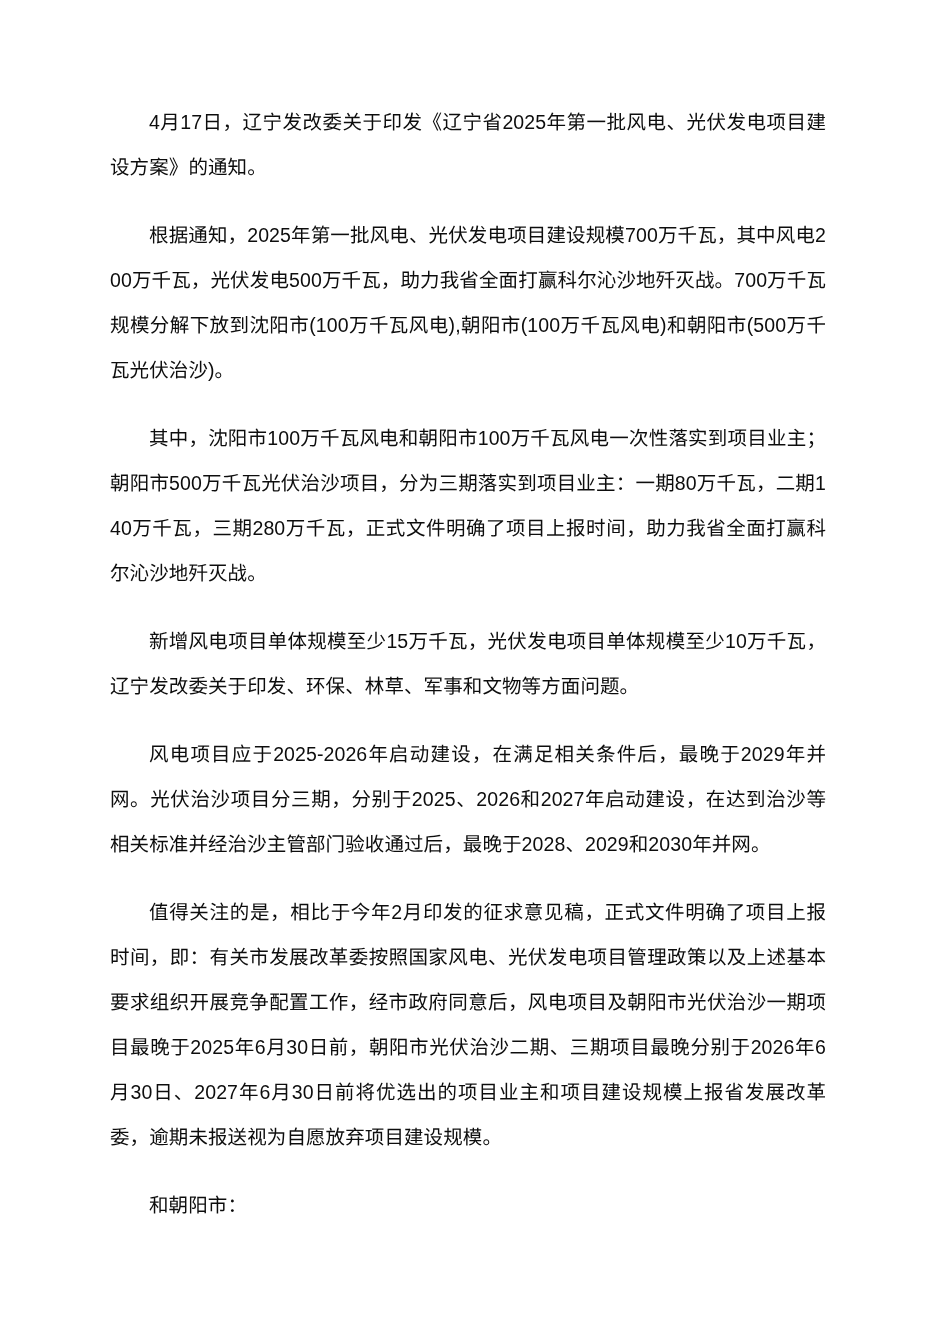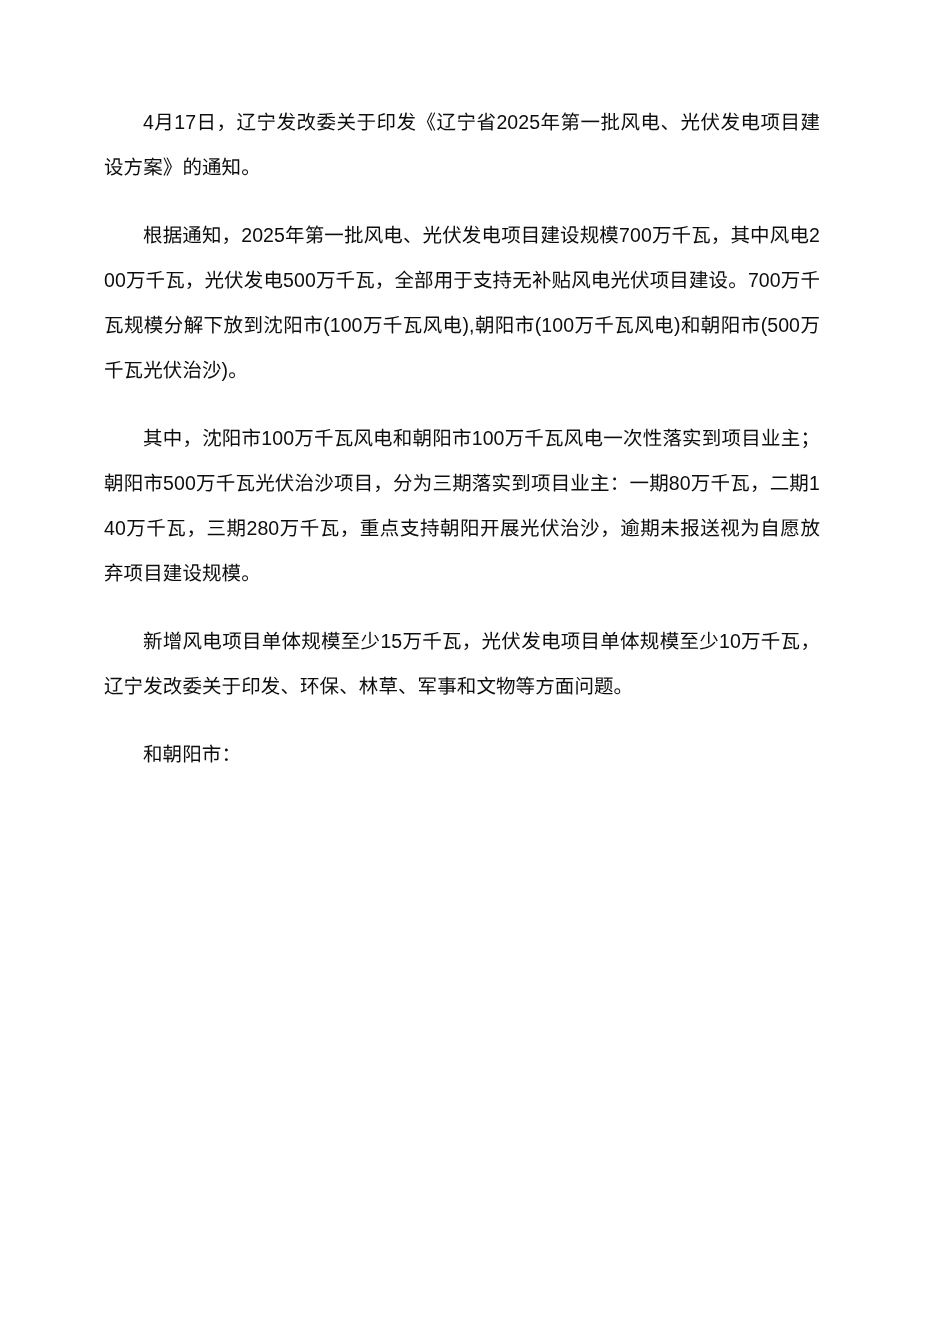--- a/index.html
+++ b/index.html
@@ -16,21 +16,21 @@
     position: relative;
     width: 944px;
     height: 1334px;
     margin: 0 auto;
     background: #ffffff;
     overflow: hidden;
     box-sizing: border-box;
   }
   .doc-body {
     position: absolute;
-    left: 104px;
+    left: 110px;
     top: 100px;
     width: 716px;
   }
   .para {
     font-size: 19.5px;
     line-height: 45px;
     text-align: justify;
     text-justify: inter-ideograph;
     letter-spacing: 0.1px;
     margin: 0 0 23px 0;
@@ -46,24 +46,26 @@
   }
 </style>
 </head>
 <body>
 
 <div class="page">
   <article class="doc-body">
 
     <p class="para">4月17日，辽宁发改委关于印发《辽宁省2025年第一批风电、光伏发电项目建设方案》的通知。</p>
 
-    <p class="para">根据通知，2025年第一批风电、光伏发电项目建设规模700万千瓦，其中风电200万千瓦，光伏发电500万千瓦，全部用于支持无补贴风电光伏项目建设。700万千瓦规模分解下放到沈阳市(100万千瓦风电),朝阳市(100万千瓦风电)和朝阳市(500万千瓦光伏治沙)。</p>
+    <p class="para">根据通知，2025年第一批风电、光伏发电项目建设规模700万千瓦，其中风电200万千瓦，光伏发电500万千瓦，助力我省全面打赢科尔沁沙地歼灭战。700万千瓦规模分解下放到沈阳市(100万千瓦风电),朝阳市(100万千瓦风电)和朝阳市(500万千瓦光伏治沙)。</p>
 
-    <p class="para">其中，沈阳市100万千瓦风电和朝阳市100万千瓦风电一次性落实到项目业主；朝阳市500万千瓦光伏治沙项目，分为三期落实到项目业主：一期80万千瓦，二期140万千瓦，三期280万千瓦，重点支持朝阳开展光伏治沙，逾期未报送视为自愿放弃项目建设规模。</p>
+    <p class="para">其中，沈阳市100万千瓦风电和朝阳市100万千瓦风电一次性落实到项目业主；朝阳市500万千瓦光伏治沙项目，分为三期落实到项目业主：一期80万千瓦，二期140万千瓦，三期280万千瓦，正式文件明确了项目上报时间，助力我省全面打赢科尔沁沙地歼灭战。</p>
 
     <p class="para">新增风电项目单体规模至少15万千瓦，光伏发电项目单体规模至少10万千瓦，辽宁发改委关于印发、环保、林草、军事和文物等方面问题。</p>
 
+    <p class="para">风电项目应于2025-2026年启动建设，在满足相关条件后，最晚于2029年并网。光伏治沙项目分三期，分别于2025、2026和2027年启动建设，在达到治沙等相关标准并经治沙主管部门验收通过后，最晚于2028、2029和2030年并网。</p>
 
+    <p class="para">值得关注的是，相比于今年2月印发的征求意见稿，正式文件明确了项目上报时间，即：有关市发展改革委按照国家风电、光伏发电项目管理政策以及上述基本要求组织开展竞争配置工作，经市政府同意后，风电项目及朝阳市光伏治沙一期项目最晚于2025年6月30日前，朝阳市光伏治沙二期、三期项目最晚分别于2026年6月30日、2027年6月30日前将优选出的项目业主和项目建设规模上报省发展改革委，逾期未报送视为自愿放弃项目建设规模。</p>
 
     <p class="para para-closing">和朝阳市：</p>
 
   </article>
 </div>
 
 </body></html>

